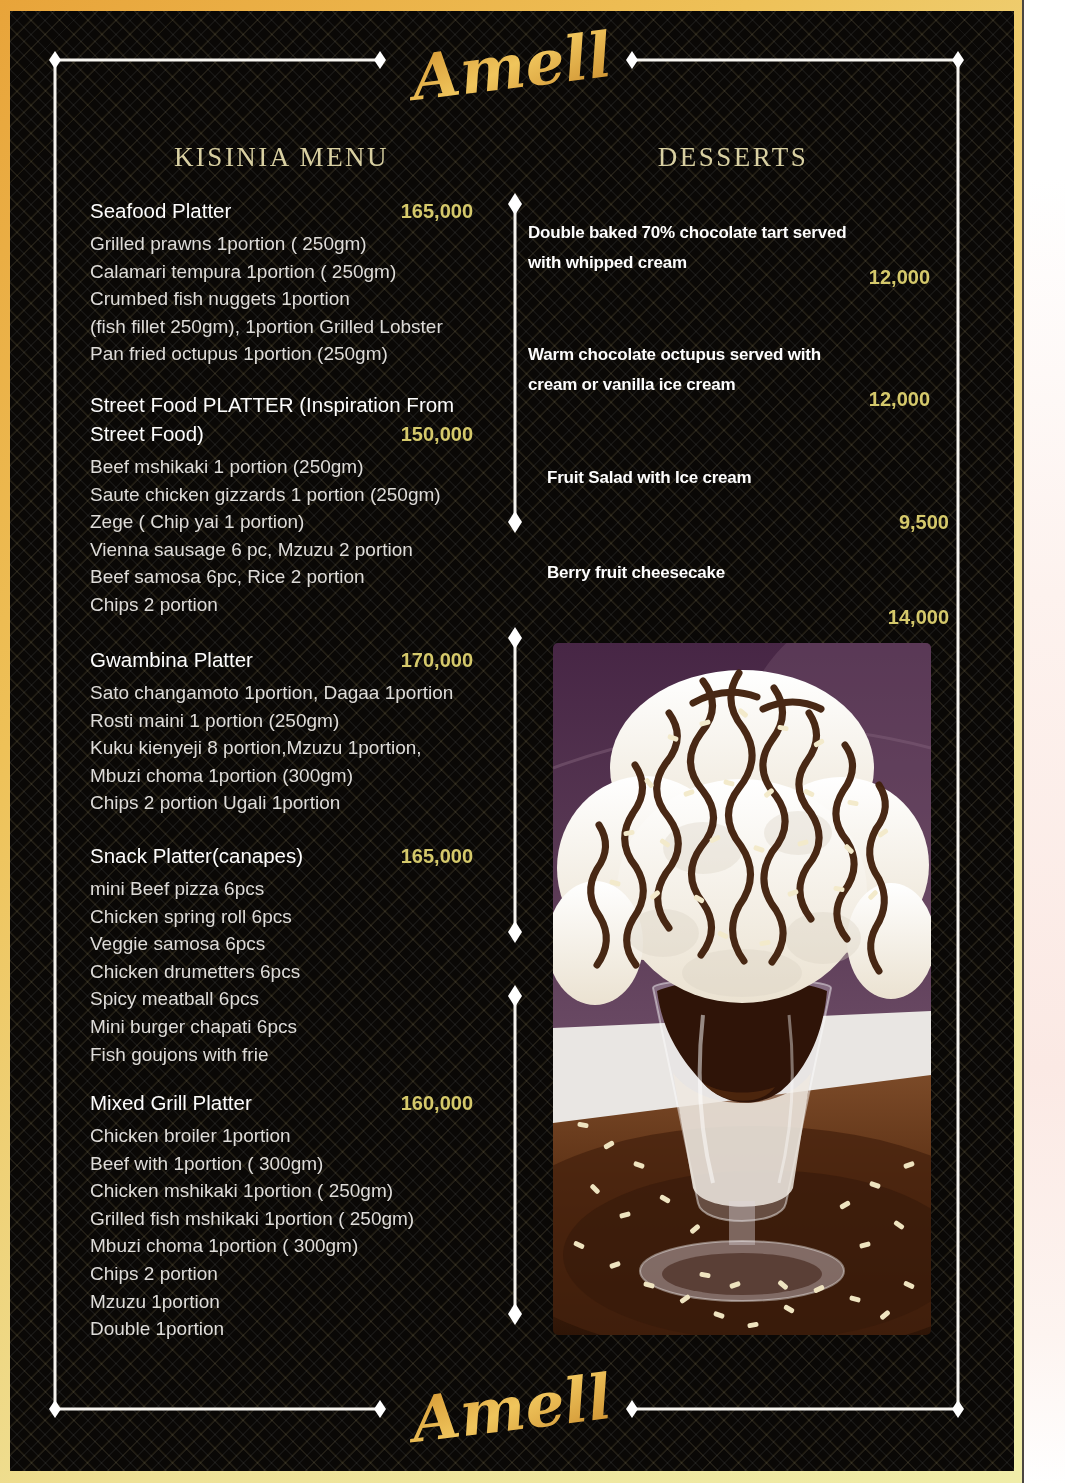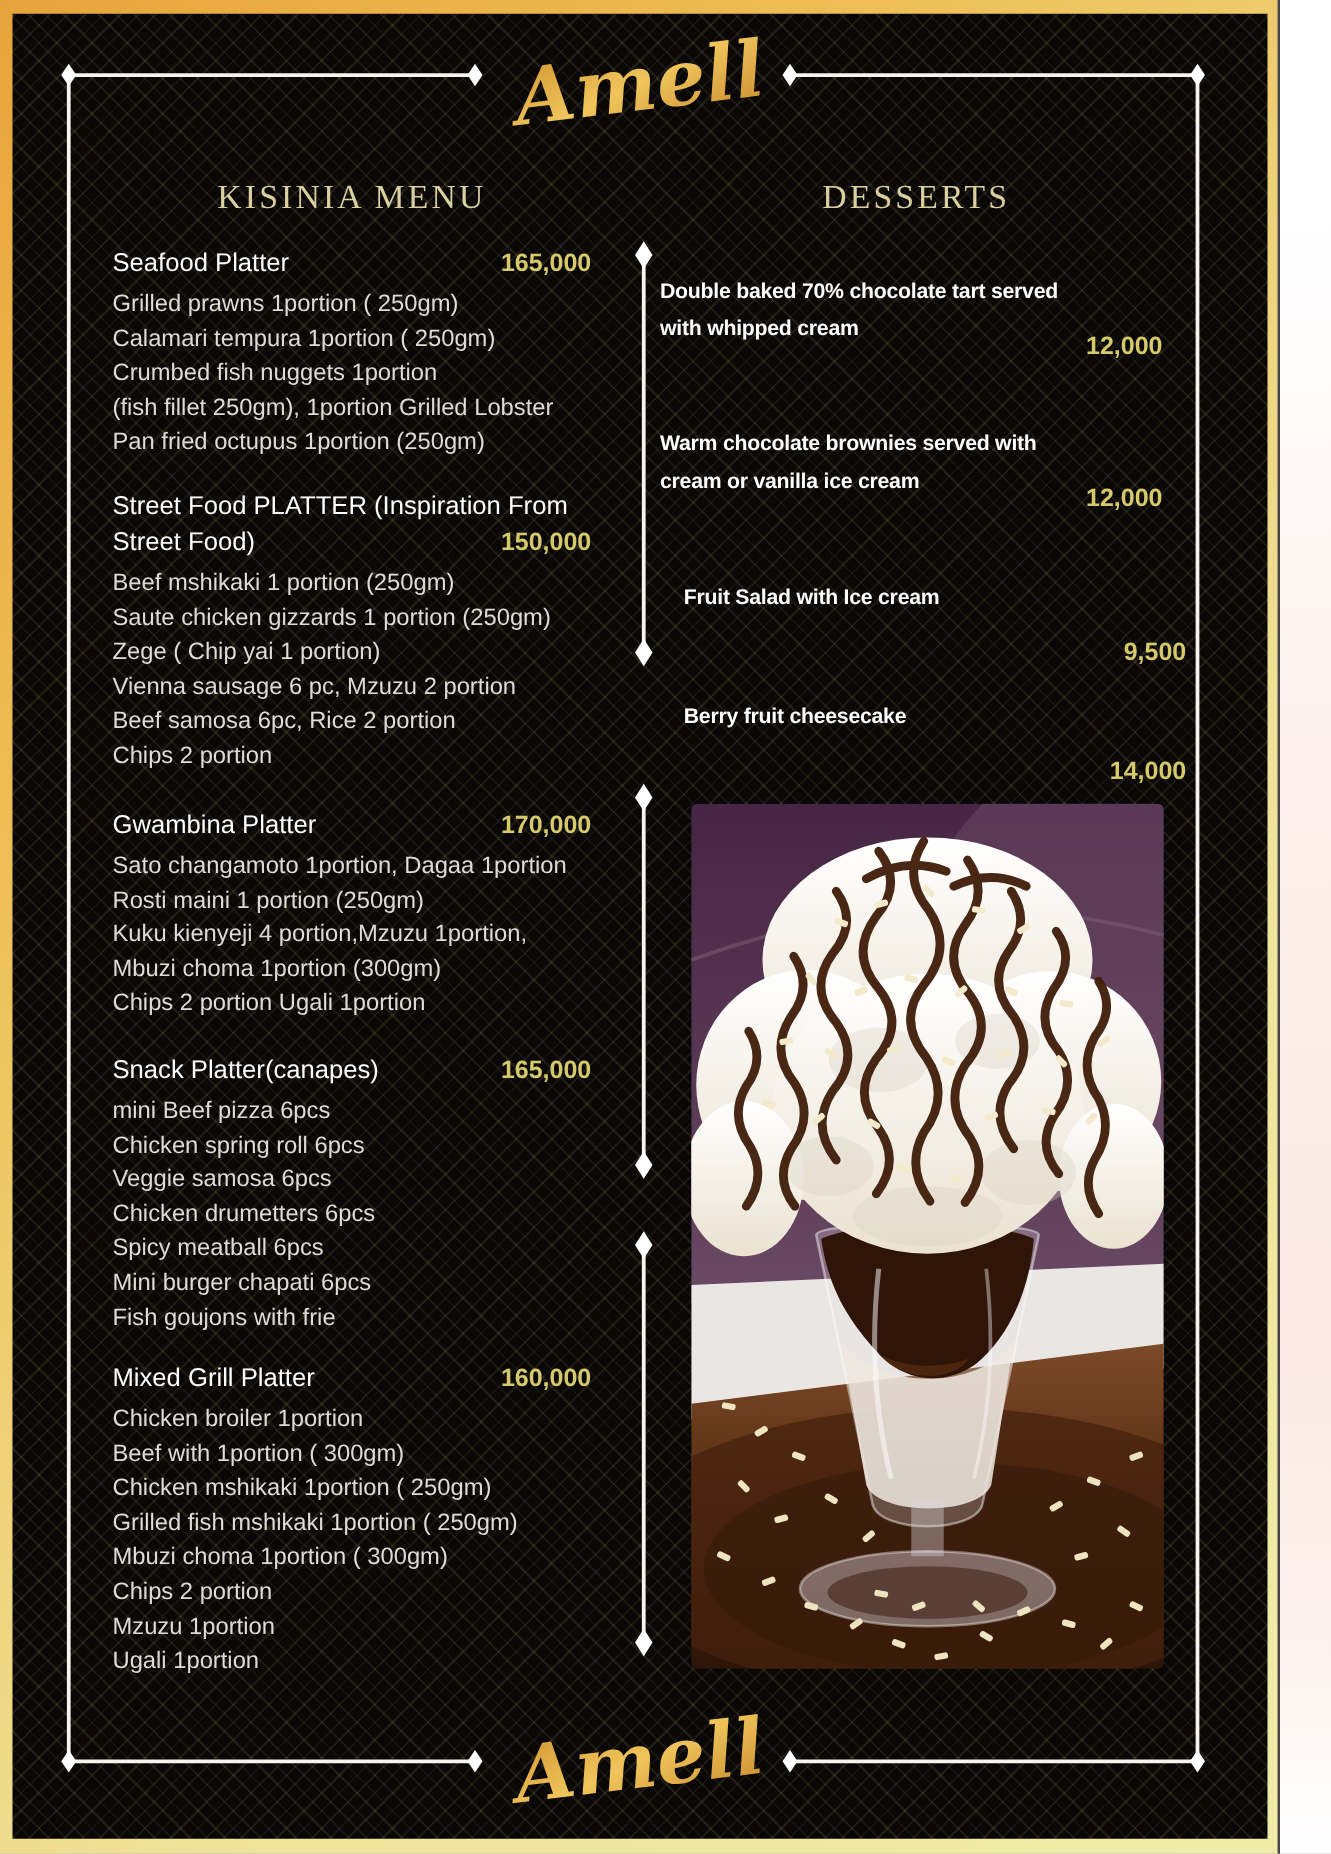--- a/index.html
+++ b/index.html
@@ -175,21 +175,21 @@
         </section>
 
         <section class="menu-section" style="top:645px">
           <div class="sec-head">
             <span class="sec-name">Gwambina Platter</span>
             <span class="sec-price">170,000</span>
           </div>
           <div class="sec-items">
             <div class="item">Sato changamoto 1portion, Dagaa 1portion</div>
             <div class="item">Rosti maini 1 portion (250gm)</div>
-            <div class="item">Kuku kienyeji 4 portion,Mzuzu 1portion,</div>
+            <div class="item">Kuku kienyeji 8 portion,Mzuzu 1portion,</div>
             <div class="item">Mbuzi choma 1portion (300gm)</div>
             <div class="item">Chips 2 portion Ugali 1portion</div>
           </div>
         </section>
 
         <section class="menu-section" style="top:841px">
           <div class="sec-head">
             <span class="sec-name">Snack Platter(canapes)</span>
             <span class="sec-price">165,000</span>
           </div>
@@ -210,36 +210,36 @@
             <span class="sec-price">160,000</span>
           </div>
           <div class="sec-items">
             <div class="item">Chicken broiler 1portion</div>
             <div class="item">Beef with 1portion ( 300gm)</div>
             <div class="item">Chicken mshikaki 1portion ( 250gm)</div>
             <div class="item">Grilled fish mshikaki 1portion ( 250gm)</div>
             <div class="item">Mbuzi choma 1portion ( 300gm)</div>
             <div class="item">Chips 2 portion</div>
             <div class="item">Mzuzu 1portion</div>
-            <div class="item">Ugali 1portion</div>
+            <div class="item">Double 1portion</div>
           </div>
         </section>
       </div>
 
       <div class="col col-right">
         <h2 class="col-heading">DESSERTS</h2>
 
         <div class="d-item" style="top:218px">
           <span class="d-price">12,000</span>
           <span class="d-name">Double baked 70% chocolate tart served with whipped cream</span>
         </div>
 
         <div class="d-item" style="top:340px">
           <span class="d-price">12,000</span>
-          <span class="d-name">Warm chocolate brownies served with cream or vanilla ice cream</span>
+          <span class="d-name">Warm chocolate octupus served with cream or vanilla ice cream</span>
         </div>
 
         <div class="d-item d-row" style="top:463px">
           <span class="d-name">Fruit Salad with Ice cream</span>
           <span class="d-price">9,500</span>
         </div>
 
         <div class="d-item d-row" style="top:558px">
           <span class="d-name">Berry fruit cheesecake</span>
           <span class="d-price">14,000</span>

